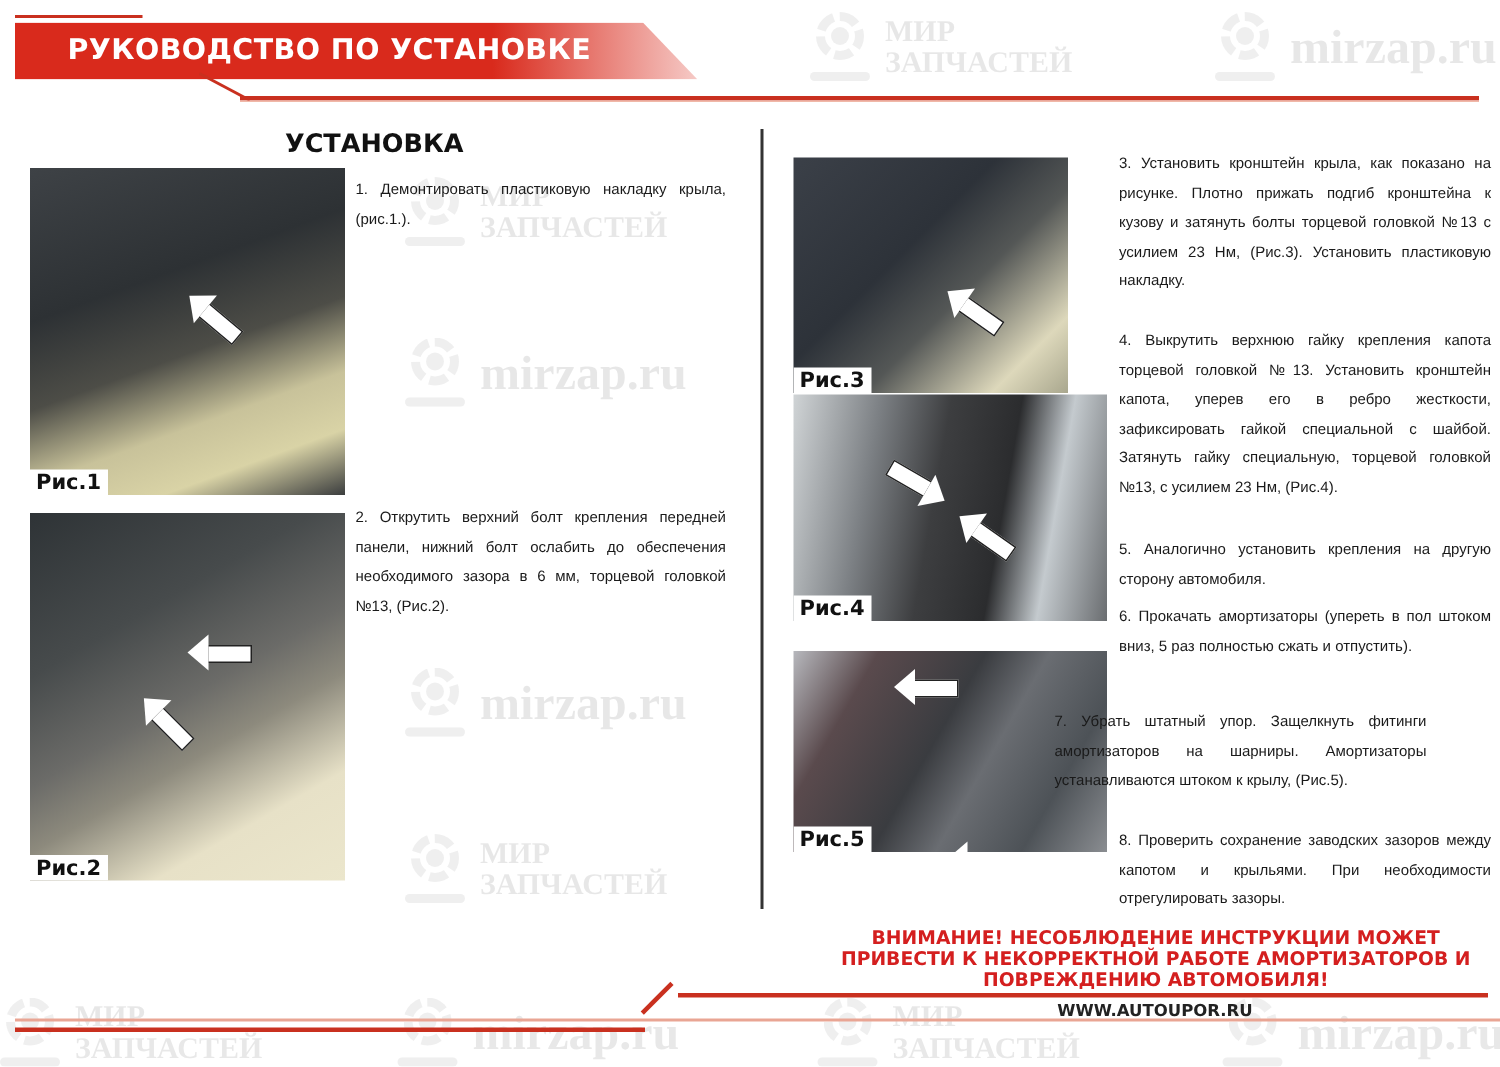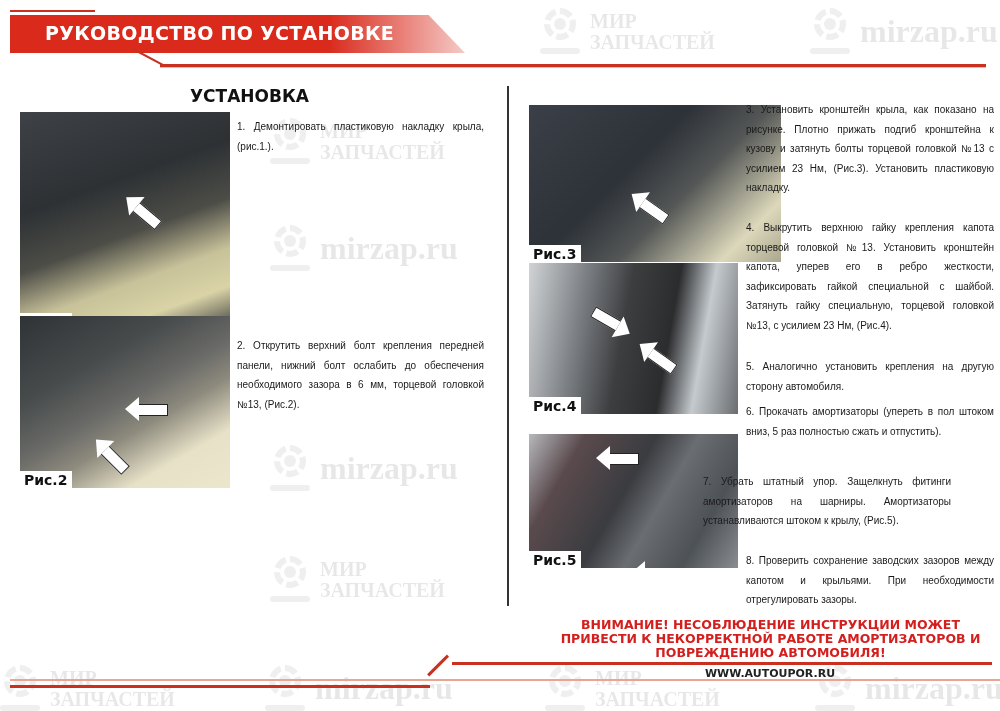--- a/index.html
+++ b/index.html
@@ -37,23 +37,23 @@
   
   .photo { position: absolute; overflow: hidden; }
   .photo .label { position: absolute; left: 0; bottom: 0; background: #fff; padding: 1px 5px 0 4px;
     font-family: "DejaVu Sans", sans-serif; font-weight: bold; font-size: 14px; color: #111; }
   .arrow { position: absolute; width: 30px; height: 12px; background: #fff; border: 1.5px solid #222; }
   .arrow::after { content: ""; position: absolute; left: -14px; top: -8px; border-right: 14px solid #fff;
     border-top: 12px solid transparent; border-bottom: 12px solid transparent; }
 
   #p1 { left: 20px; top: 112px; width: 210px; height: 218px;
     background: linear-gradient(160deg, #3e4246 0%, #2d3134 35%, #4d4d47 55%, #c8c29a 72%, #d9d3a6 85%, #3b3d3e 100%); }
-  #p2 { left: 20px; top: 316px; width: 210px; height: 172px;
+  #p2 { left: 20px; top: 342px; width: 210px; height: 245px;
     background: linear-gradient(150deg, #2e3336 0%, #474b4c 30%, #6b6b68 50%, #8d8a7d 62%, #e7e1c7 80%, #ebe6cc 100%); }
-  #p3 { left: 529px; top: 105px; width: 252px; height: 157px;
+  #p3 { left: 529px; top: 105px; width: 183px; height: 157px;
     background: linear-gradient(135deg, #3b4048 0%, #2d3239 40%, #545756 60%, #ddd8bb 85%, #a9a78e 100%); }
   #p4 { left: 529px; top: 263px; width: 209px; height: 151px;
     background: linear-gradient(100deg, #d0d4d6 0%, #7c8084 25%, #3d3e40 45%, #2b2c2e 65%, #c4cace 80%, #6a6d70 100%); }
   #p5 { left: 529px; top: 434px; width: 209px; height: 134px;
     background: linear-gradient(120deg, #b7b8bd 0%, #5a4a4d 20%, #3a3c40 45%, #6a6d72 60%, #4d5257 80%, #8a8d91 100%); }
 
   
   .step { position: absolute; font-family: "Liberation Sans", sans-serif; font-size: 10px; line-height: 19.5px;
     text-align: justify; color: #1a1a1a; }
   #s1 { left: 237px; top: 117px; width: 247px; }

